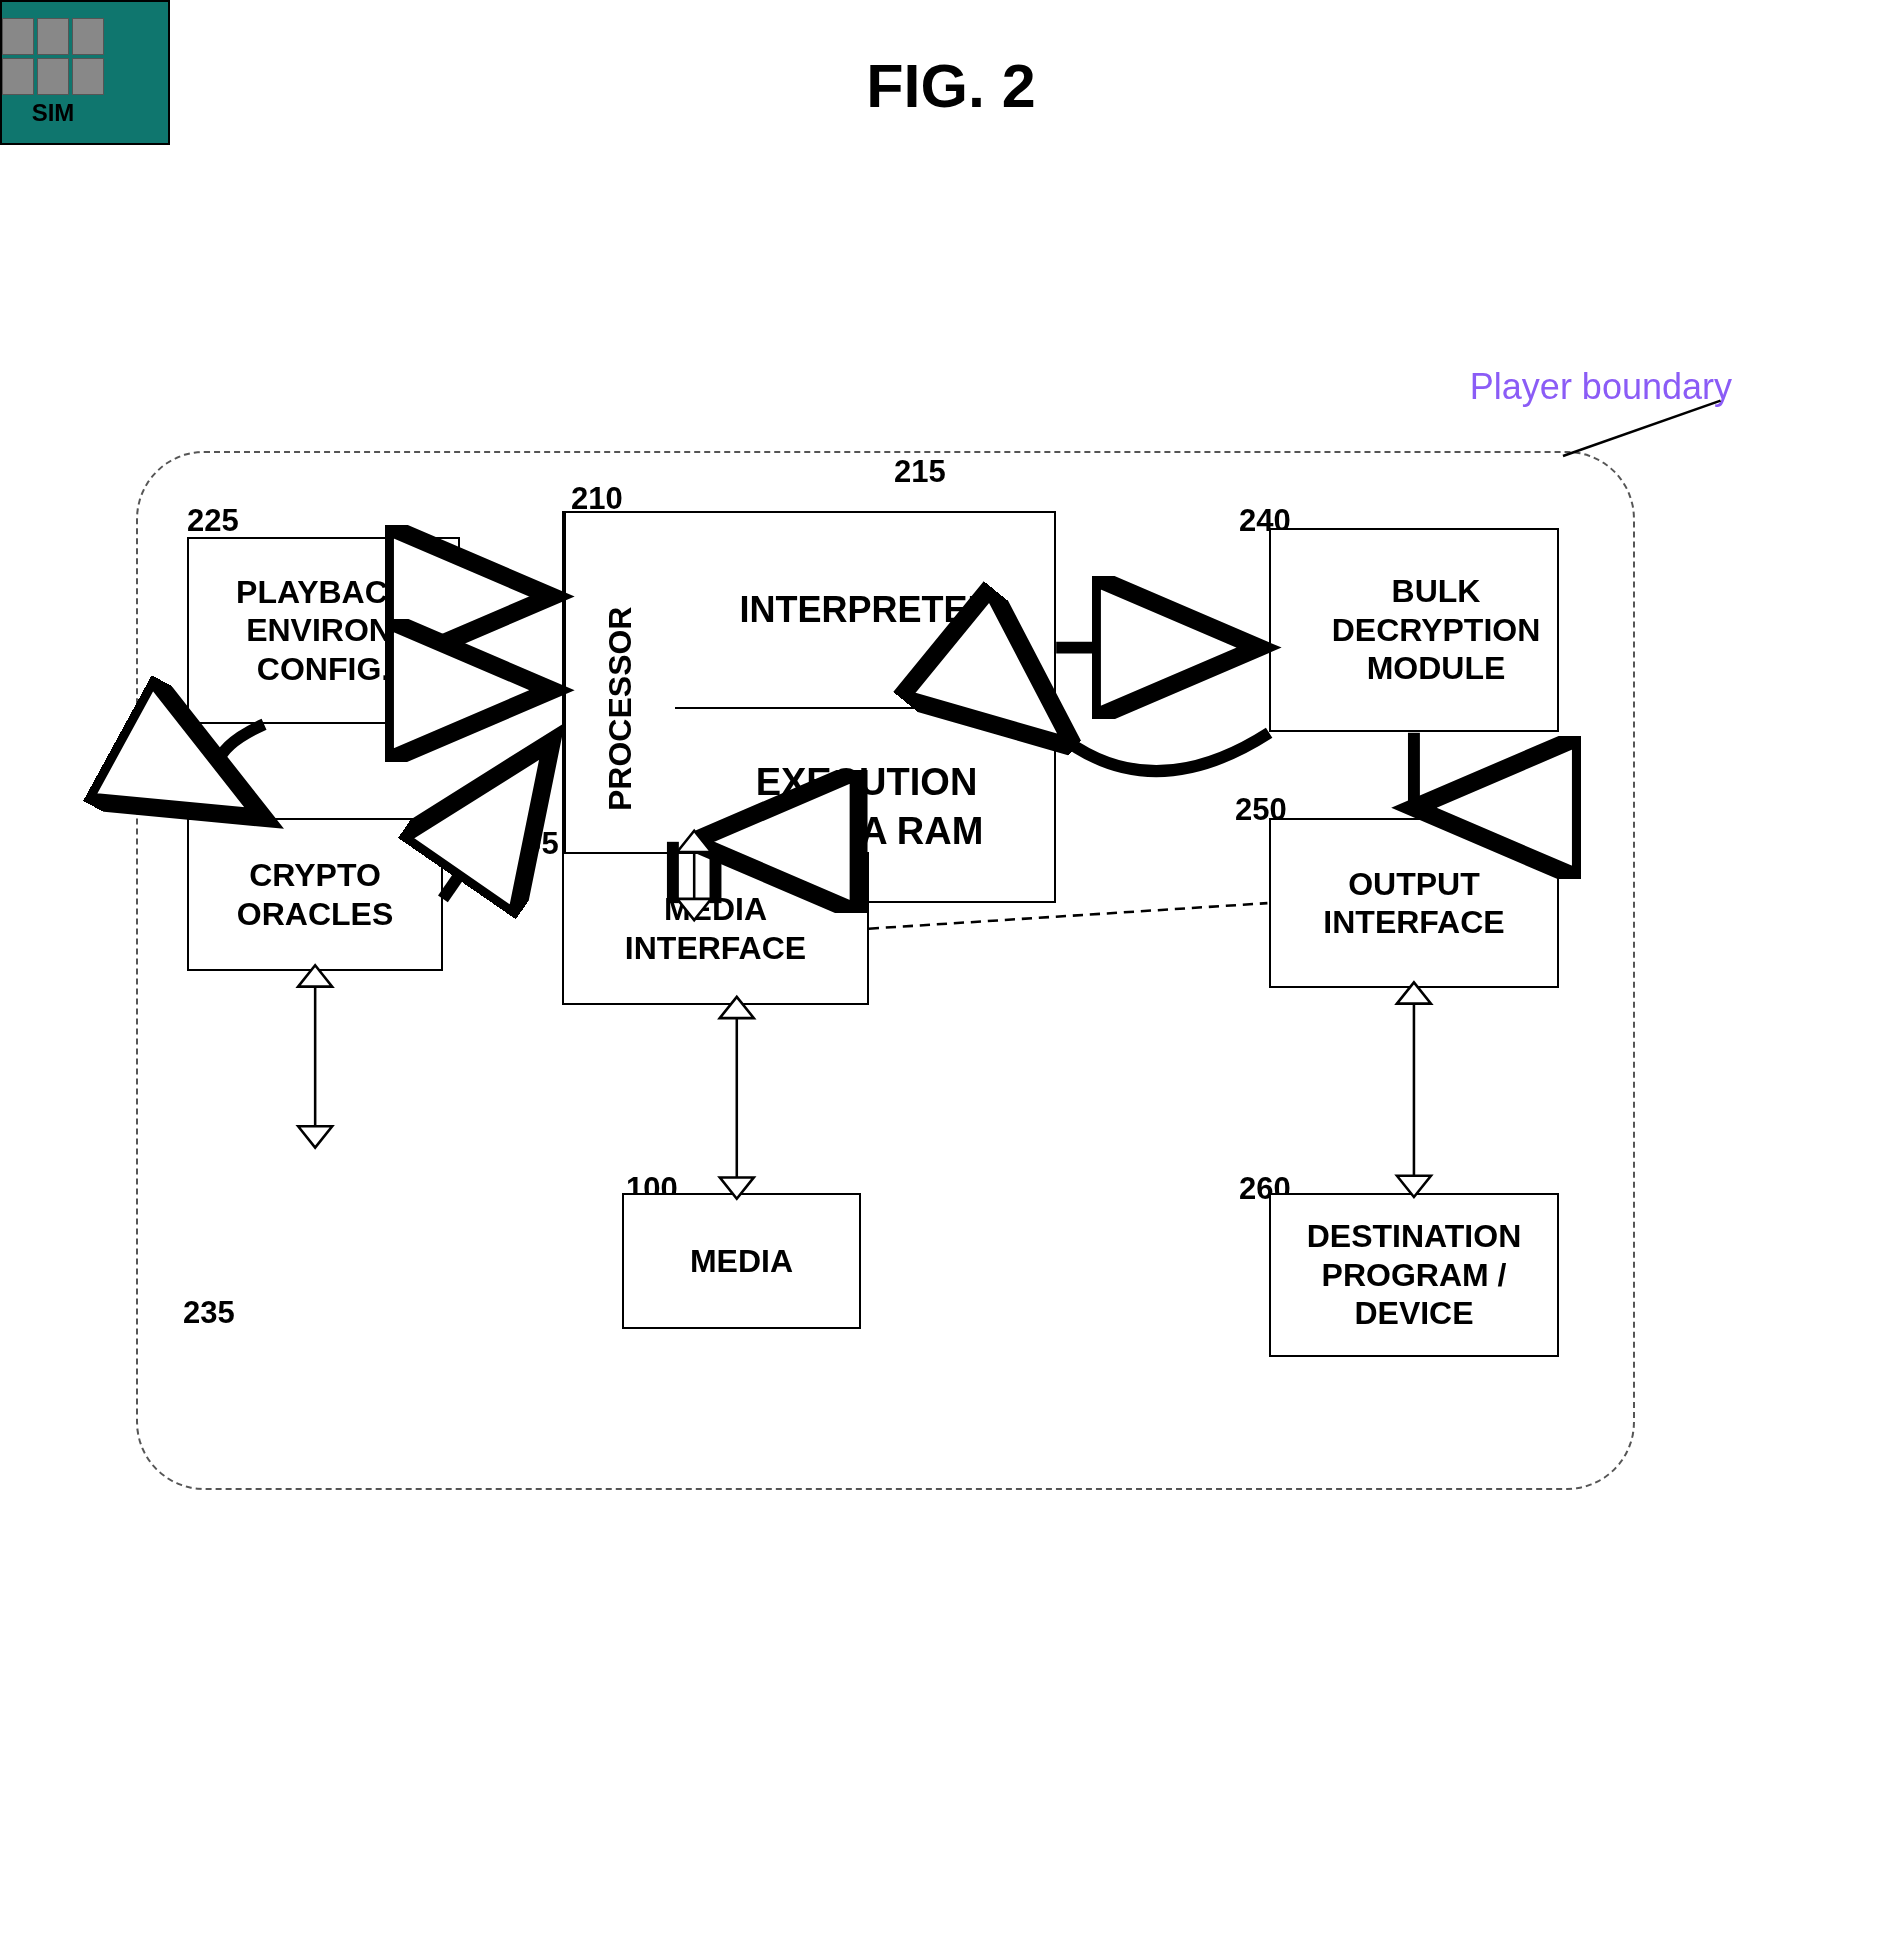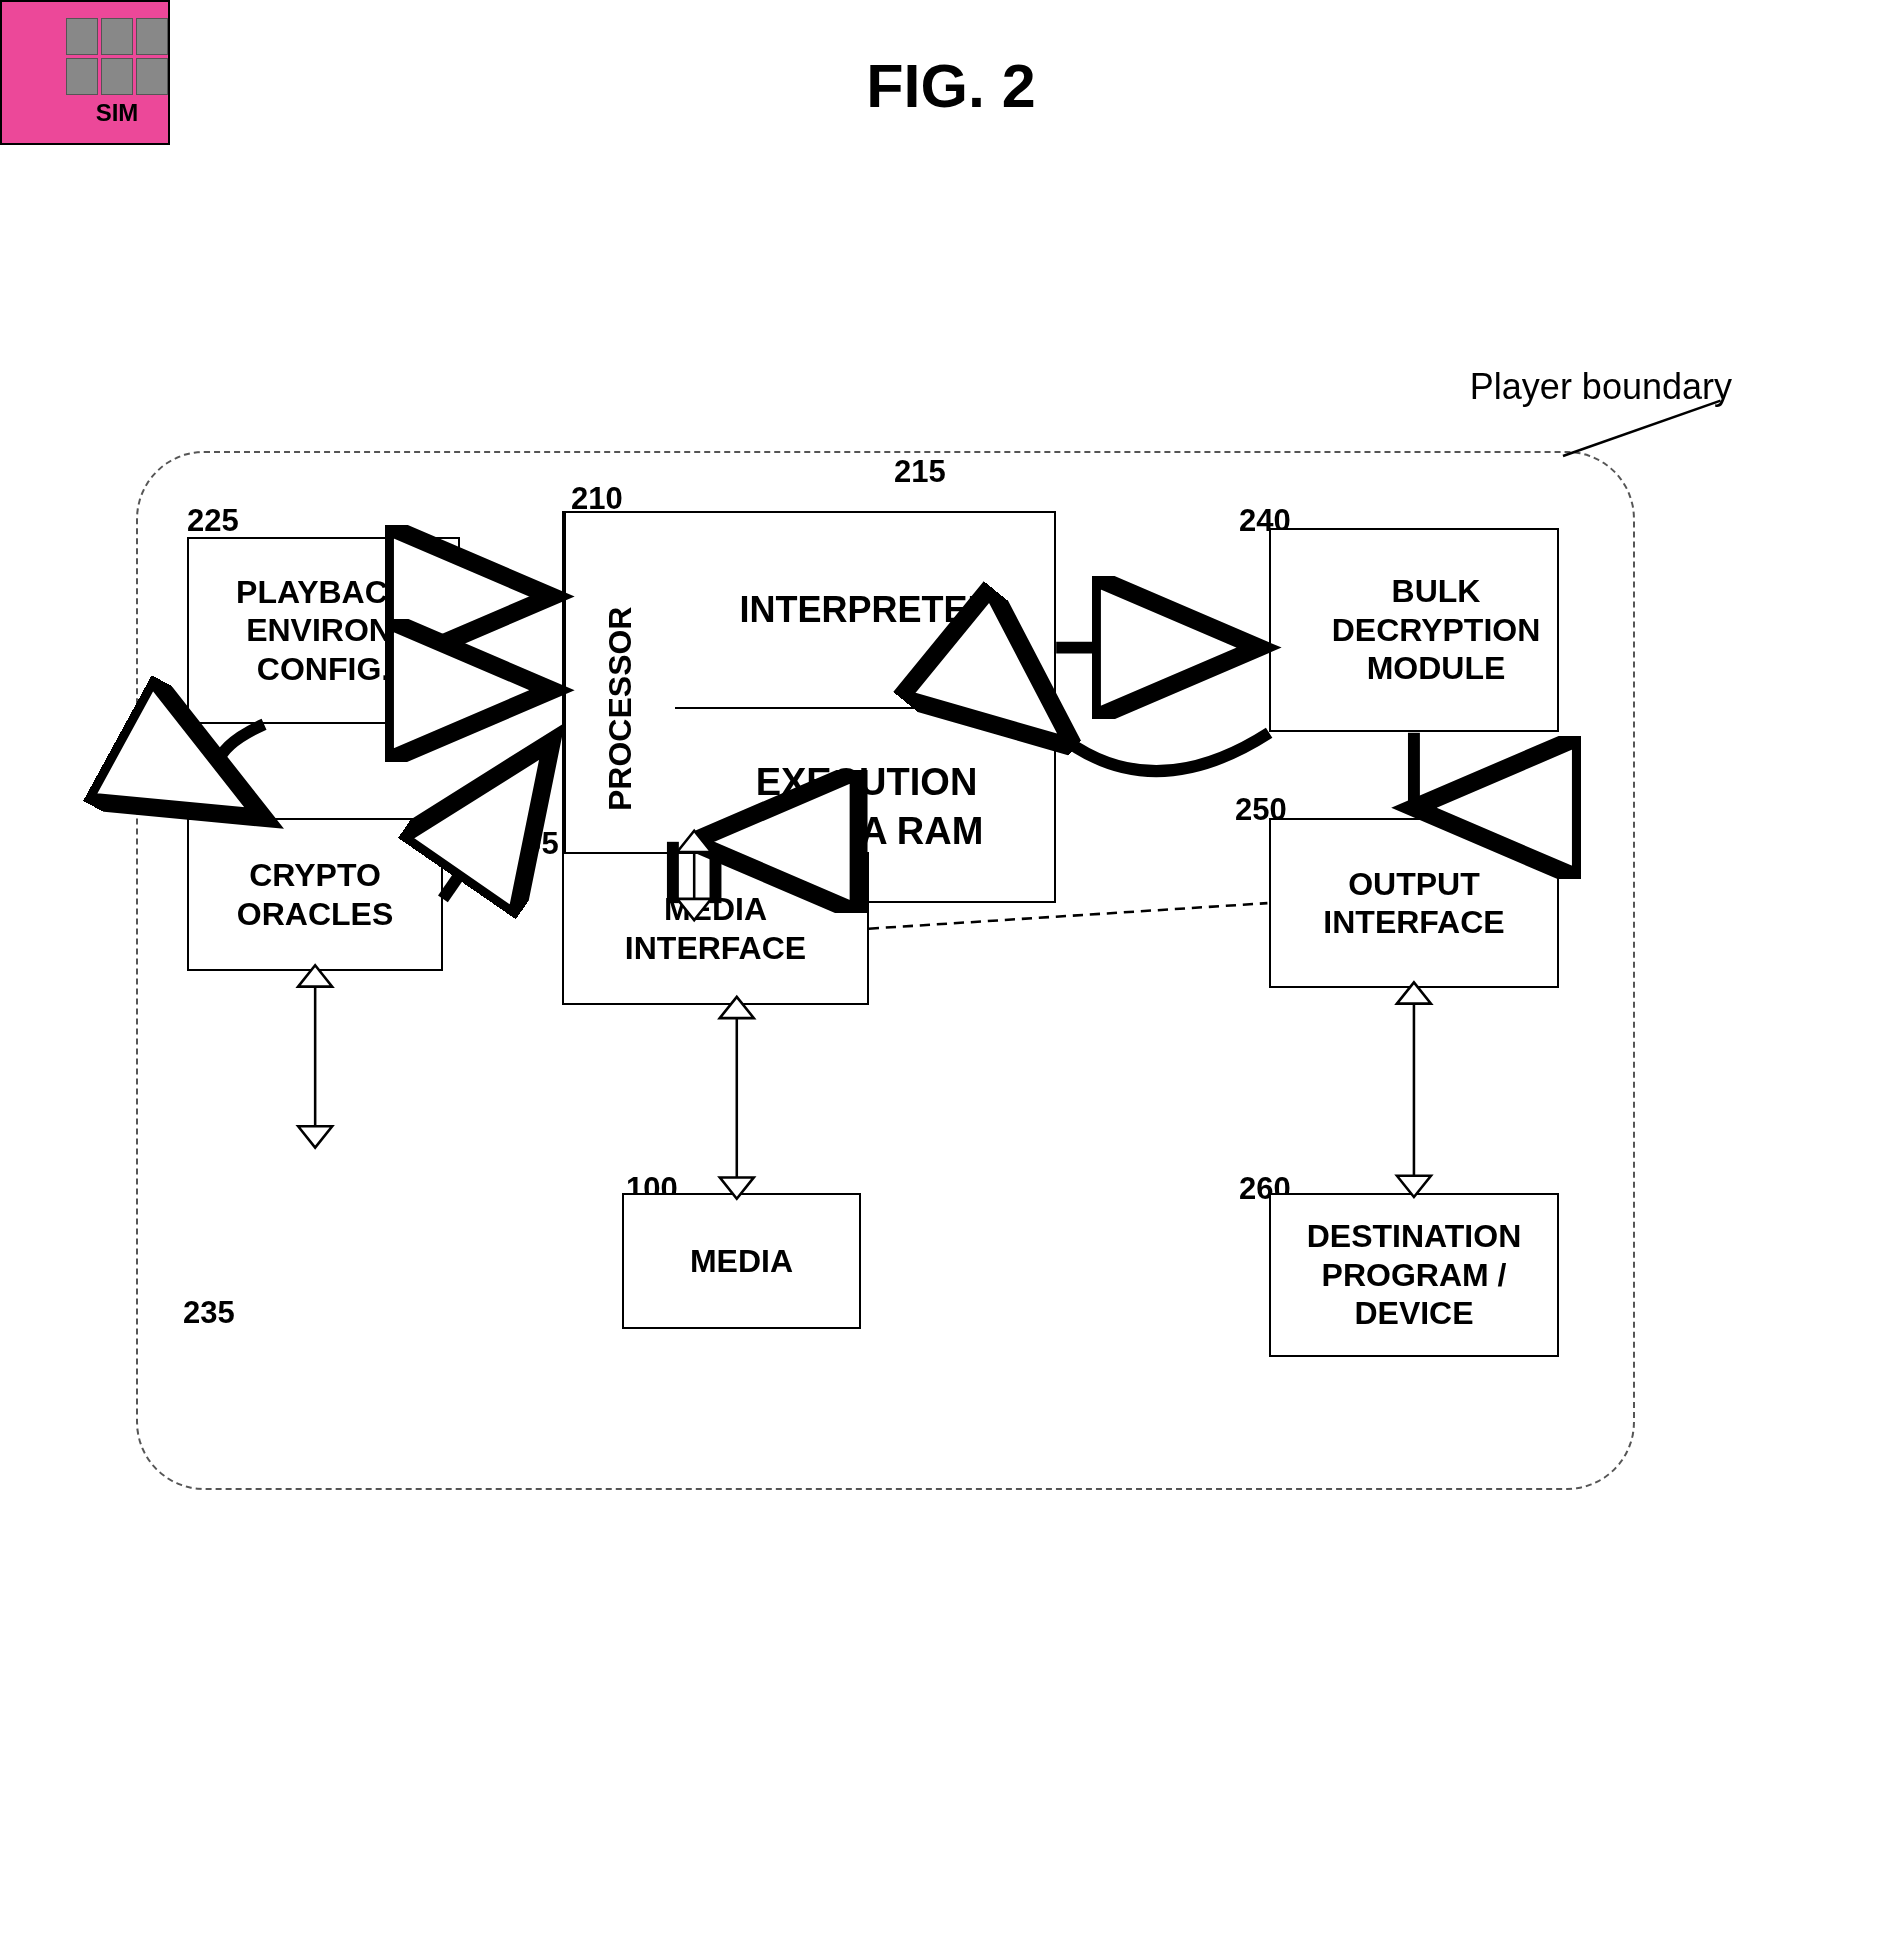--- a/index.html
+++ b/index.html
@@ -29,21 +29,21 @@
       font-family: Arial, sans-serif;
       color: #000;
     }
 
     .player-boundary-label {
       position: absolute;
       top: 366px;
       right: 170px;
       font-size: 36px;
       font-family: Arial, sans-serif;
-      color: #000000;
+      color: #8b5cf6;
     }
 
     
     .player-boundary-box {
       position: absolute;
       top: 451px;
       left: 136px;
       width: 1499px;
       height: 1039px;
       border: 2.6px dashed #555;
@@ -174,24 +174,24 @@
       height: 136px;
     }
 
     
     .block-sim {
       top: 1141px;
       left: 179px;
       width: 170px;
       height: 145px;
       border: 2.6px solid #000;
-      background: #ec4899;
-      display: flex;
-      align-items: center;
-      justify-content: flex-end;
+      background: #0f766e;
+      display: flex;
+      align-items: center;
+      justify-content: flex-start;
     }
 
     
     .block-destination {
       top: 1193px;
       left: 1269px;
       width: 290px;
       height: 164px;
     }
 

